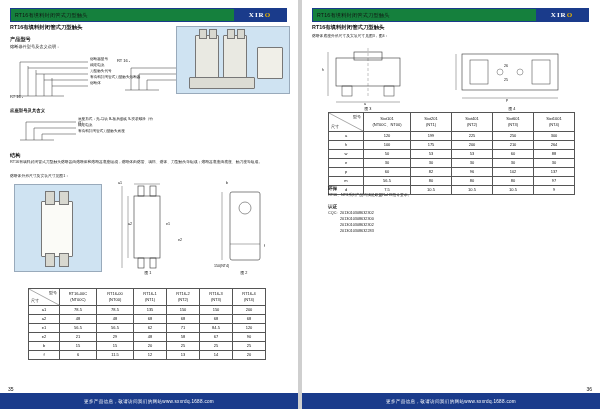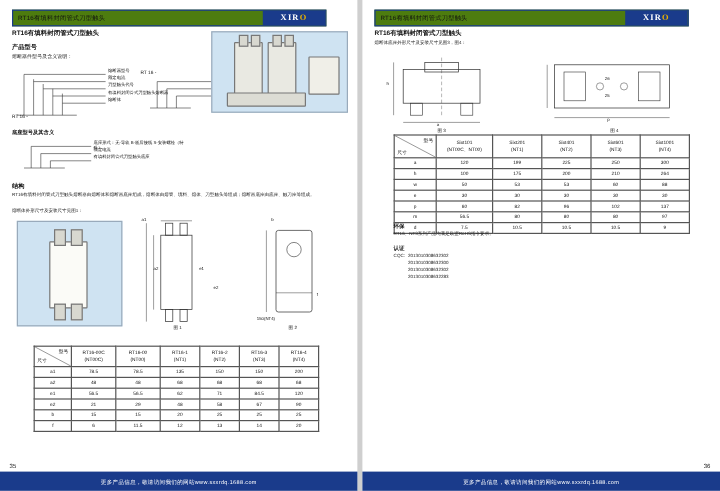--- a/index.html
+++ b/index.html
@@ -15,23 +15,23 @@
   .page{
     position:absolute;top:0;height:409px;width:298px;
     background:#fff;
   }
   .page.left{left:0;}
   .page.right{left:302px;}
   .gutter{position:absolute;left:298px;top:0;width:4px;height:409px;background:#cfcfcf;}
 
   
   .hdr{
-    position:absolute;top:8px;left:10px;right:26px;height:12px;
+    position:absolute;top:8px;left:10px;right:11px;height:12px;
     border:1px solid #1a3b8b;
-    background:#4d7c0f;
+    background:#15803d;
   }
   .hdr .ttl{
     position:absolute;left:4px;top:2.5px;
     font-size:5.2px;color:#111;letter-spacing:.2px;
   }
   .logo{
     position:absolute;right:0;top:0;height:12px;width:52px;
     background:#1a3b8b;color:#fff;
     display:flex;align-items:center;justify-content:center;
     font-size:7px;font-weight:bold;letter-spacing:1px;

